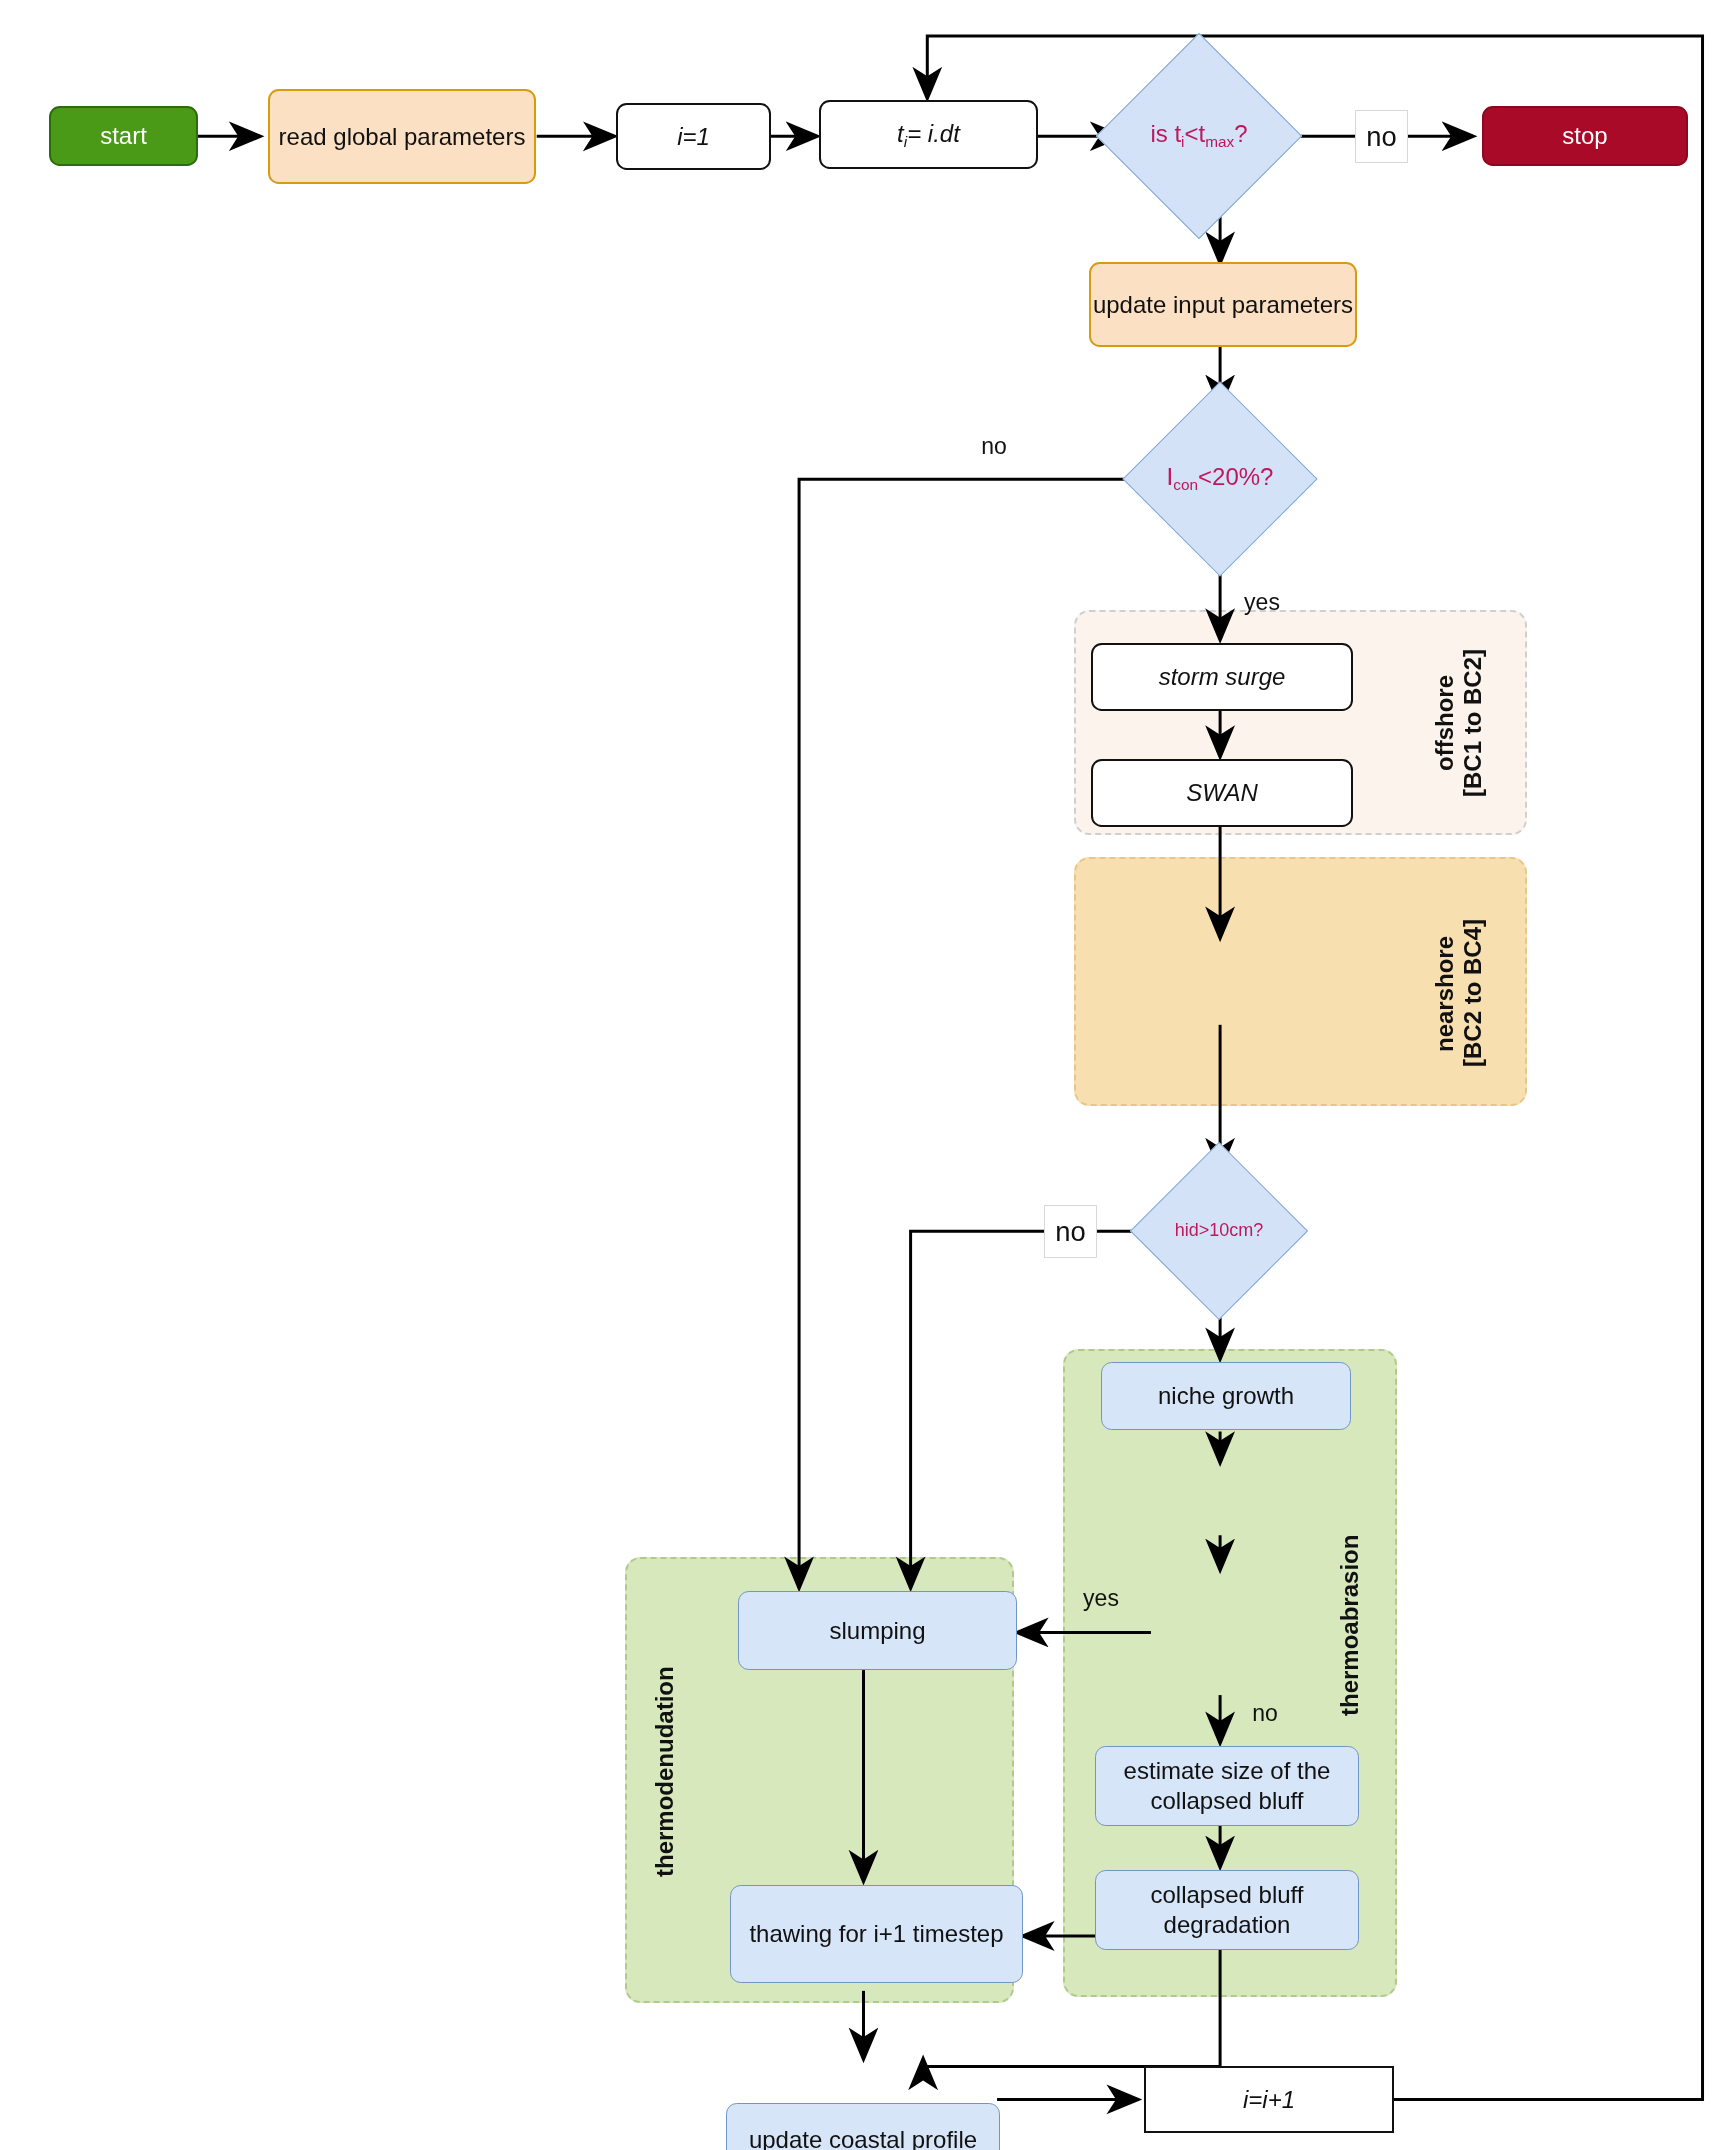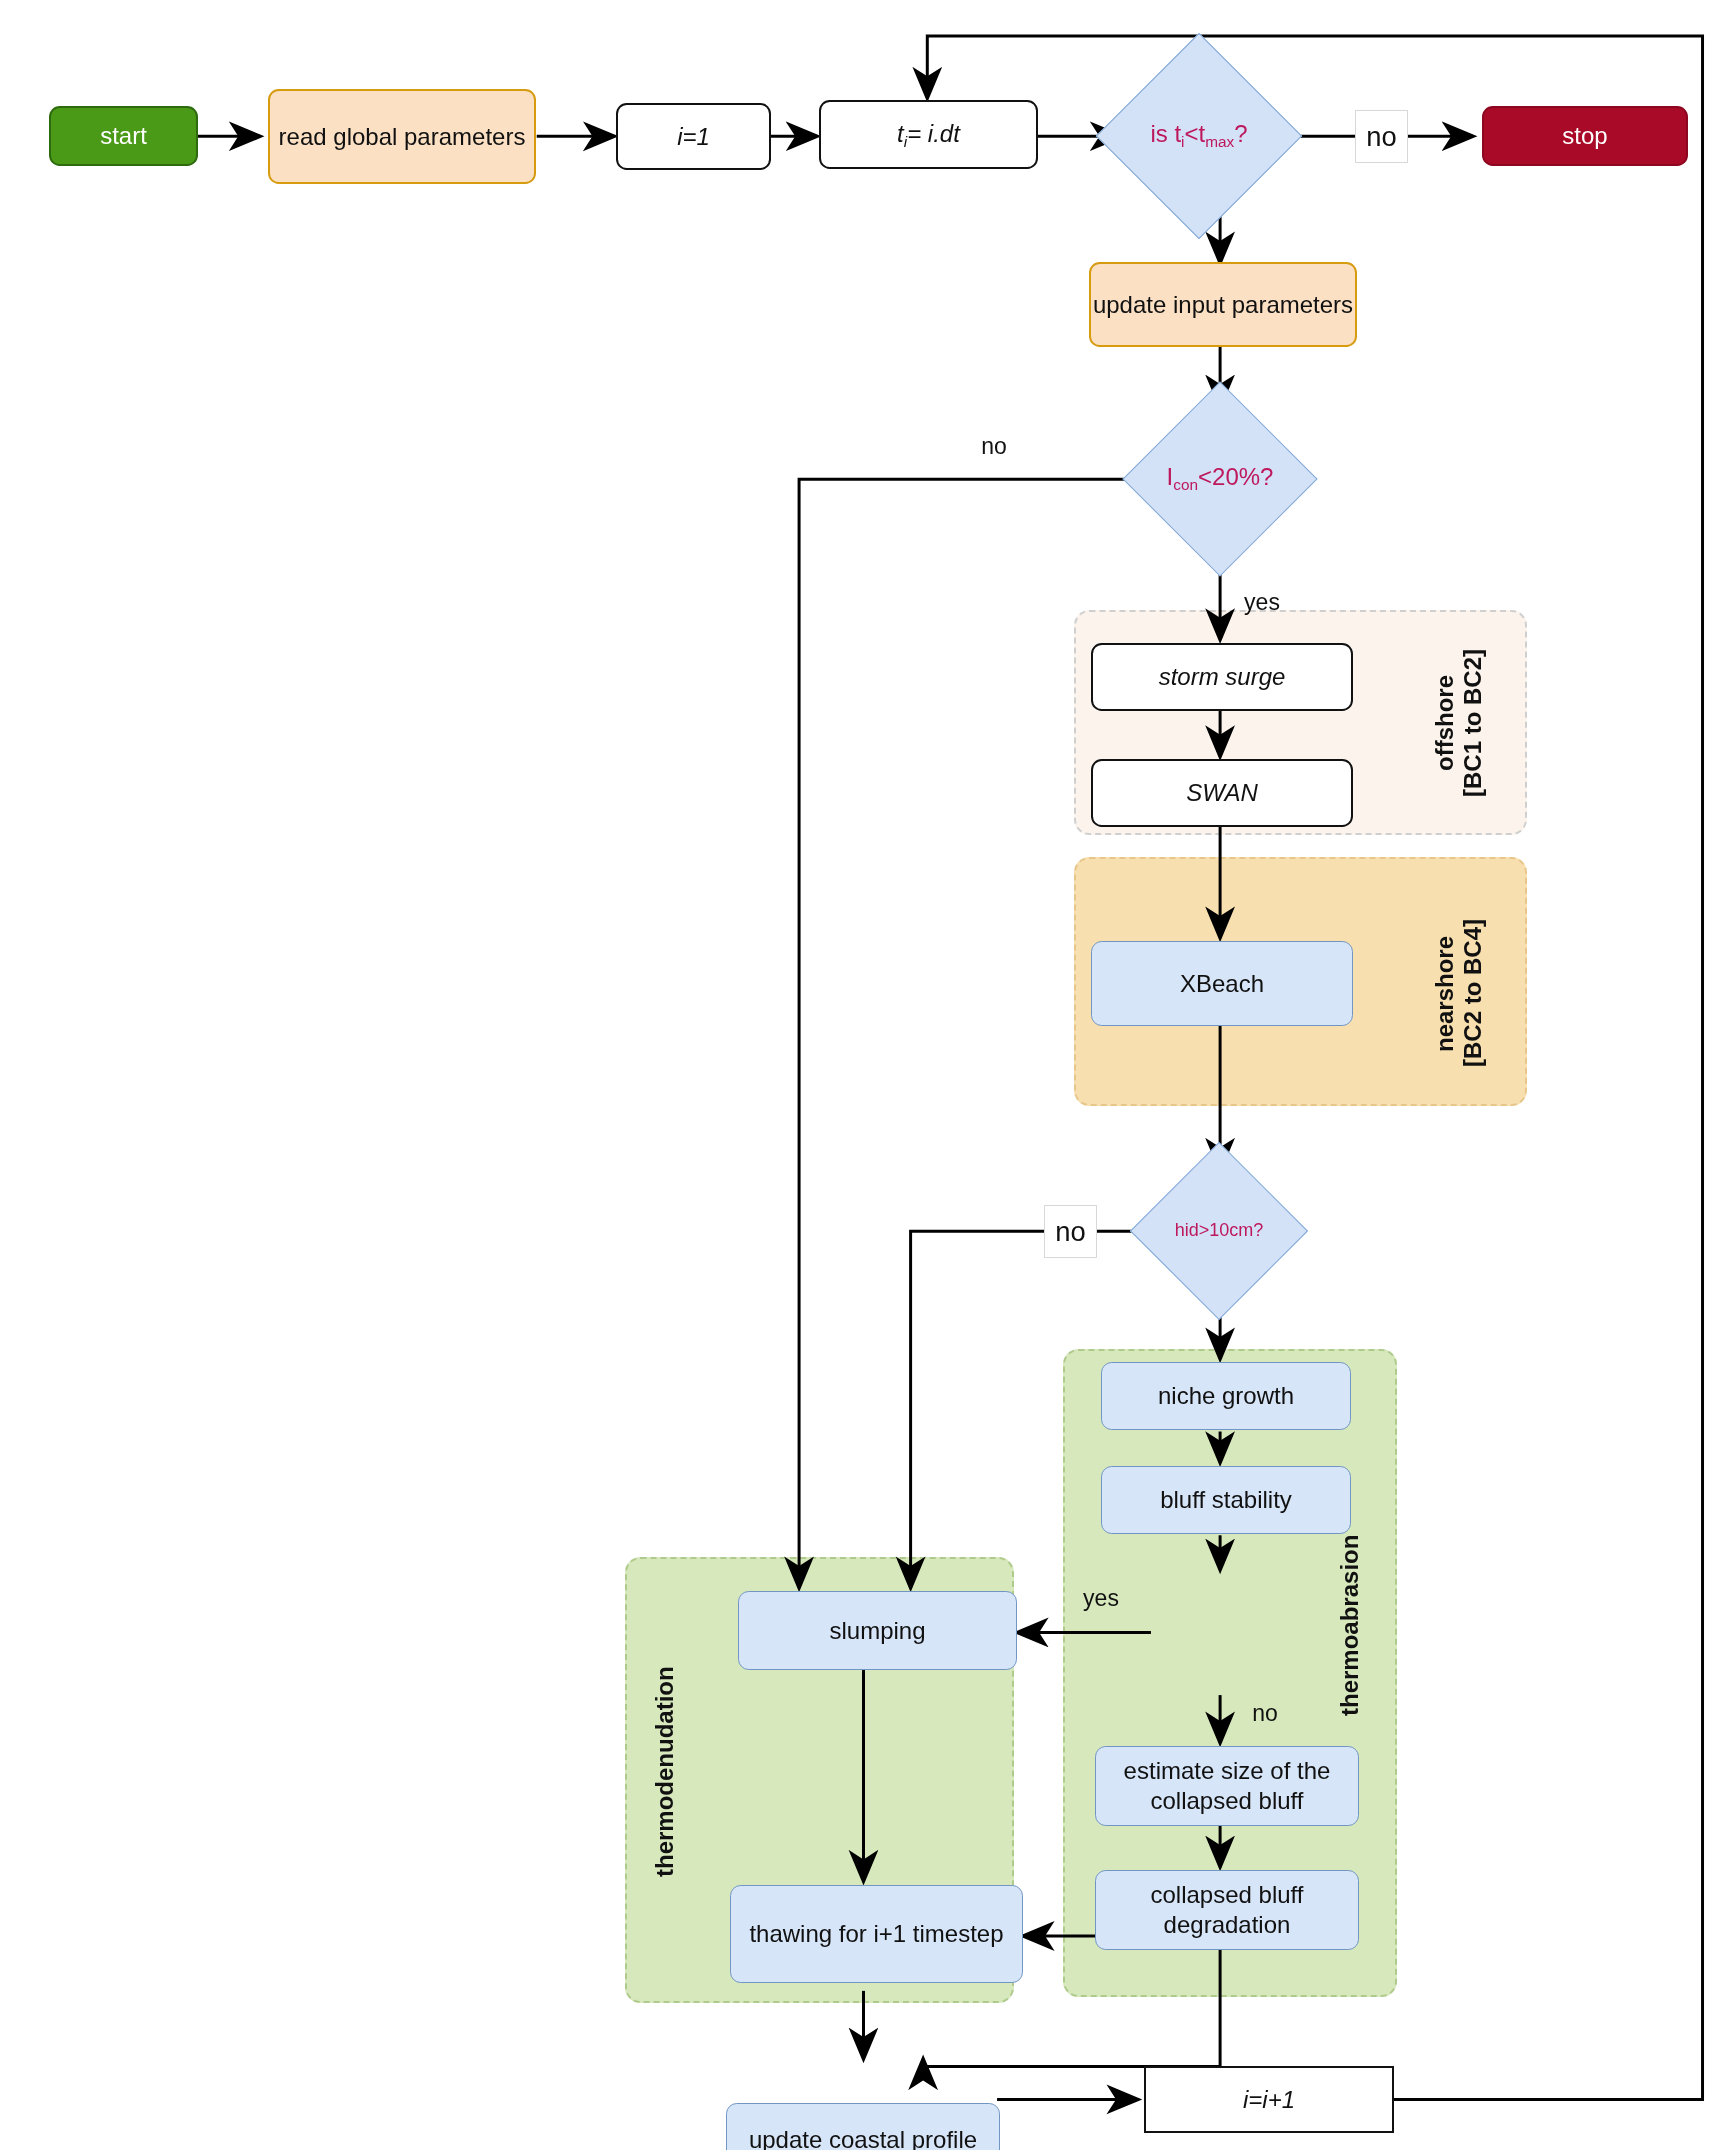--- a/index.html
+++ b/index.html
@@ -164,40 +164,34 @@
   </div>
 
   <div class="node rr n-white" style="left:1091px;top:759px;width:262px;height:68px;">
     <span>SWAN</span>
   </div>
 
   <div class="glabel" style="left:1431px;top:895px;width:72px;height:197px;">
     <span>nearshore</span><br><span>[BC2 to BC4]</span>
   </div>
 
-  <div class="node rr n-blue" style="left:1091px;top:941px;width:262px;height:85px;">
-    <span>XBeach</span>
-  </div>
 
   <div class="diamond" style="left:1156px;top:1168px;width:126px;height:126px;">
     <div class="dshape"></div>
     <div class="dlabel small">hid&gt;10cm?</div>
   </div>
 
   <div class="elabel boxed" style="left:1044px;top:1205px;width:51px;height:51px;">no</div>
 
   <div class="glabel" style="left:1336px;top:1527px;width:42px;height:197px;">thermoabrasion</div>
 
   <div class="node rr n-blue" style="left:1101px;top:1362px;width:250px;height:68px;">
     <span>niche growth</span>
   </div>
 
-  <div class="node rr n-blue" style="left:1101px;top:1466px;width:250px;height:68px;">
-    <span>bluff stability</span>
-  </div>
 
 
   <div class="elabel" style="left:1068px;top:1582px;width:66px;height:33px;">yes</div>
   <div class="elabel" style="left:1235px;top:1697px;width:60px;height:33px;">no</div>
 
   <div class="node rr n-blue" style="left:1095px;top:1746px;width:264px;height:80px;">
     <span>estimate size of the collapsed bluff</span>
   </div>
 
   <div class="node rr n-blue" style="left:1095px;top:1870px;width:264px;height:80px;">

